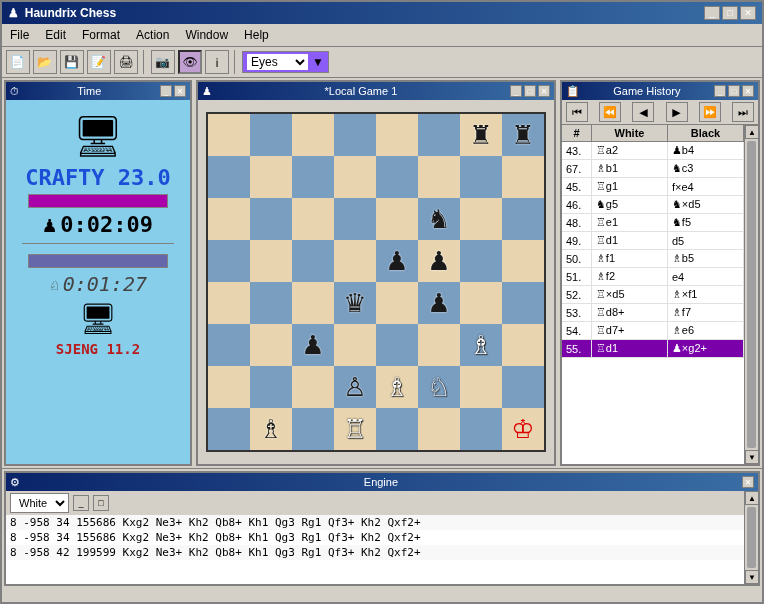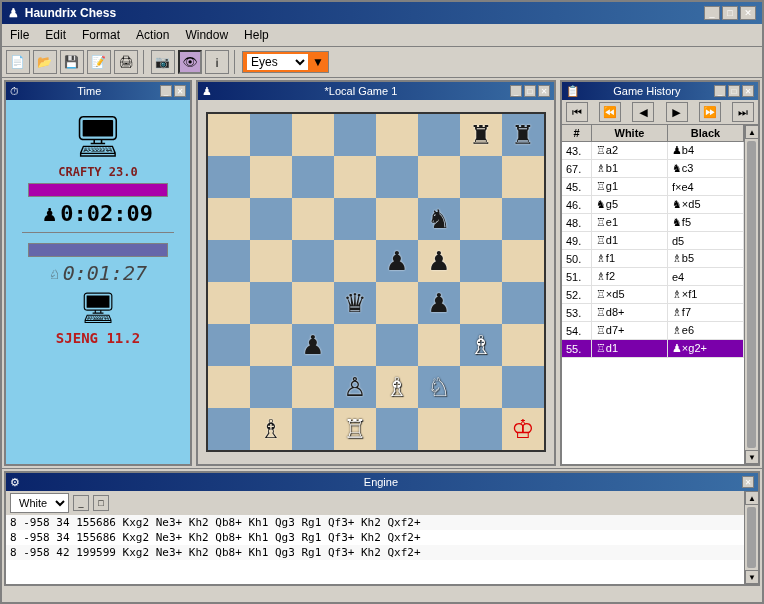--- a/index.html
+++ b/index.html
@@ -13,32 +13,32 @@
     .title-btn { width: 16px; height: 14px; background: #d4d0c8; border: 1px solid #808080; font-size: 9px; display: flex; align-items: center; justify-content: center; cursor: pointer; }
 
     
     .menu-bar { background: #d4d0c8; padding: 2px 0; display: flex; border-bottom: 1px solid #808080; }
     .menu-item { padding: 2px 8px; font-size: 12px; cursor: pointer; }
 
     
     .toolbar { background: #d4d0c8; padding: 3px 4px; display: flex; align-items: center; gap: 3px; border-bottom: 1px solid #808080; }
     .toolbar-btn { width: 24px; height: 24px; background: #d4d0c8; border: 1px solid #808080; display: flex; align-items: center; justify-content: center; cursor: pointer; font-size: 12px; }
     .toolbar-separator { width: 3px; height: 24px; border-left: 1px solid #808080; margin: 0 2px; }
-    .toolbar-select { height: 22px; padding: 0 4px; background: #f97316; border: 1px solid #808080; font-size: 12px; display: flex; align-items: center; gap: 4px; }
+    .toolbar-select { height: 22px; padding: 0 4px; background: #8b5cf6; border: 1px solid #808080; font-size: 12px; display: flex; align-items: center; gap: 4px; }
     .toolbar-select select { border: none; background: white; font-size: 12px; outline: none; }
 
     
     .time-panel { width: 188px; background: #d4d0c8; border: 2px solid #808080; margin: 2px; display: flex; flex-direction: column; }
     .panel-title-bar { background: linear-gradient(to right, #0a246a, #3a6ea5); color: white; padding: 1px 4px; display: flex; align-items: center; justify-content: space-between; font-size: 11px; height: 18px; }
     .panel-title-controls { display: flex; gap: 2px; }
     .panel-btn { width: 12px; height: 12px; background: #d4d0c8; border: 1px solid #808080; font-size: 8px; display: flex; align-items: center; justify-content: center; cursor: pointer; }
 
     .time-content { flex: 1; display: flex; flex-direction: column; align-items: center; padding: 8px; background: #87ceeb; }
     .computer-icon { font-size: 40px; margin: 5px 0; }
-    .engine-name { color: #7f1d1d; font-size: 12px; font-weight: bold; font-family: monospace; text-align: center; }
+    .engine-name { color: #1d4ed8; font-size: 22px; font-weight: bold; font-family: monospace; text-align: center; }
     .time-bar { width: 140px; height: 14px; background: #aa00aa; border: 1px solid #808080; margin: 4px 0; }
     .time-display { font-size: 22px; font-weight: bold; font-family: monospace; display: flex; align-items: center; gap: 4px; }
     .divider-line { width: 90%; height: 1px; background: #808080; margin: 6px 0; }
     .time-bar2 { width: 140px; height: 14px; background: #6666aa; border: 1px solid #808080; margin: 4px 0; }
     .time-display2 { font-size: 20px; font-style: italic; font-family: monospace; display: flex; align-items: center; gap: 4px; color: #444; }
 
     
     .board-panel { flex: 1; border: 2px solid #808080; margin: 2px; display: flex; flex-direction: column; min-width: 340px; }
     .board-content { flex: 1; display: flex; align-items: center; justify-content: center; background: #d4d0c8; padding: 4px; }
     .chess-board { display: grid; grid-template-columns: repeat(8, 42px); grid-template-rows: repeat(8, 42px); border: 2px solid #333; }

